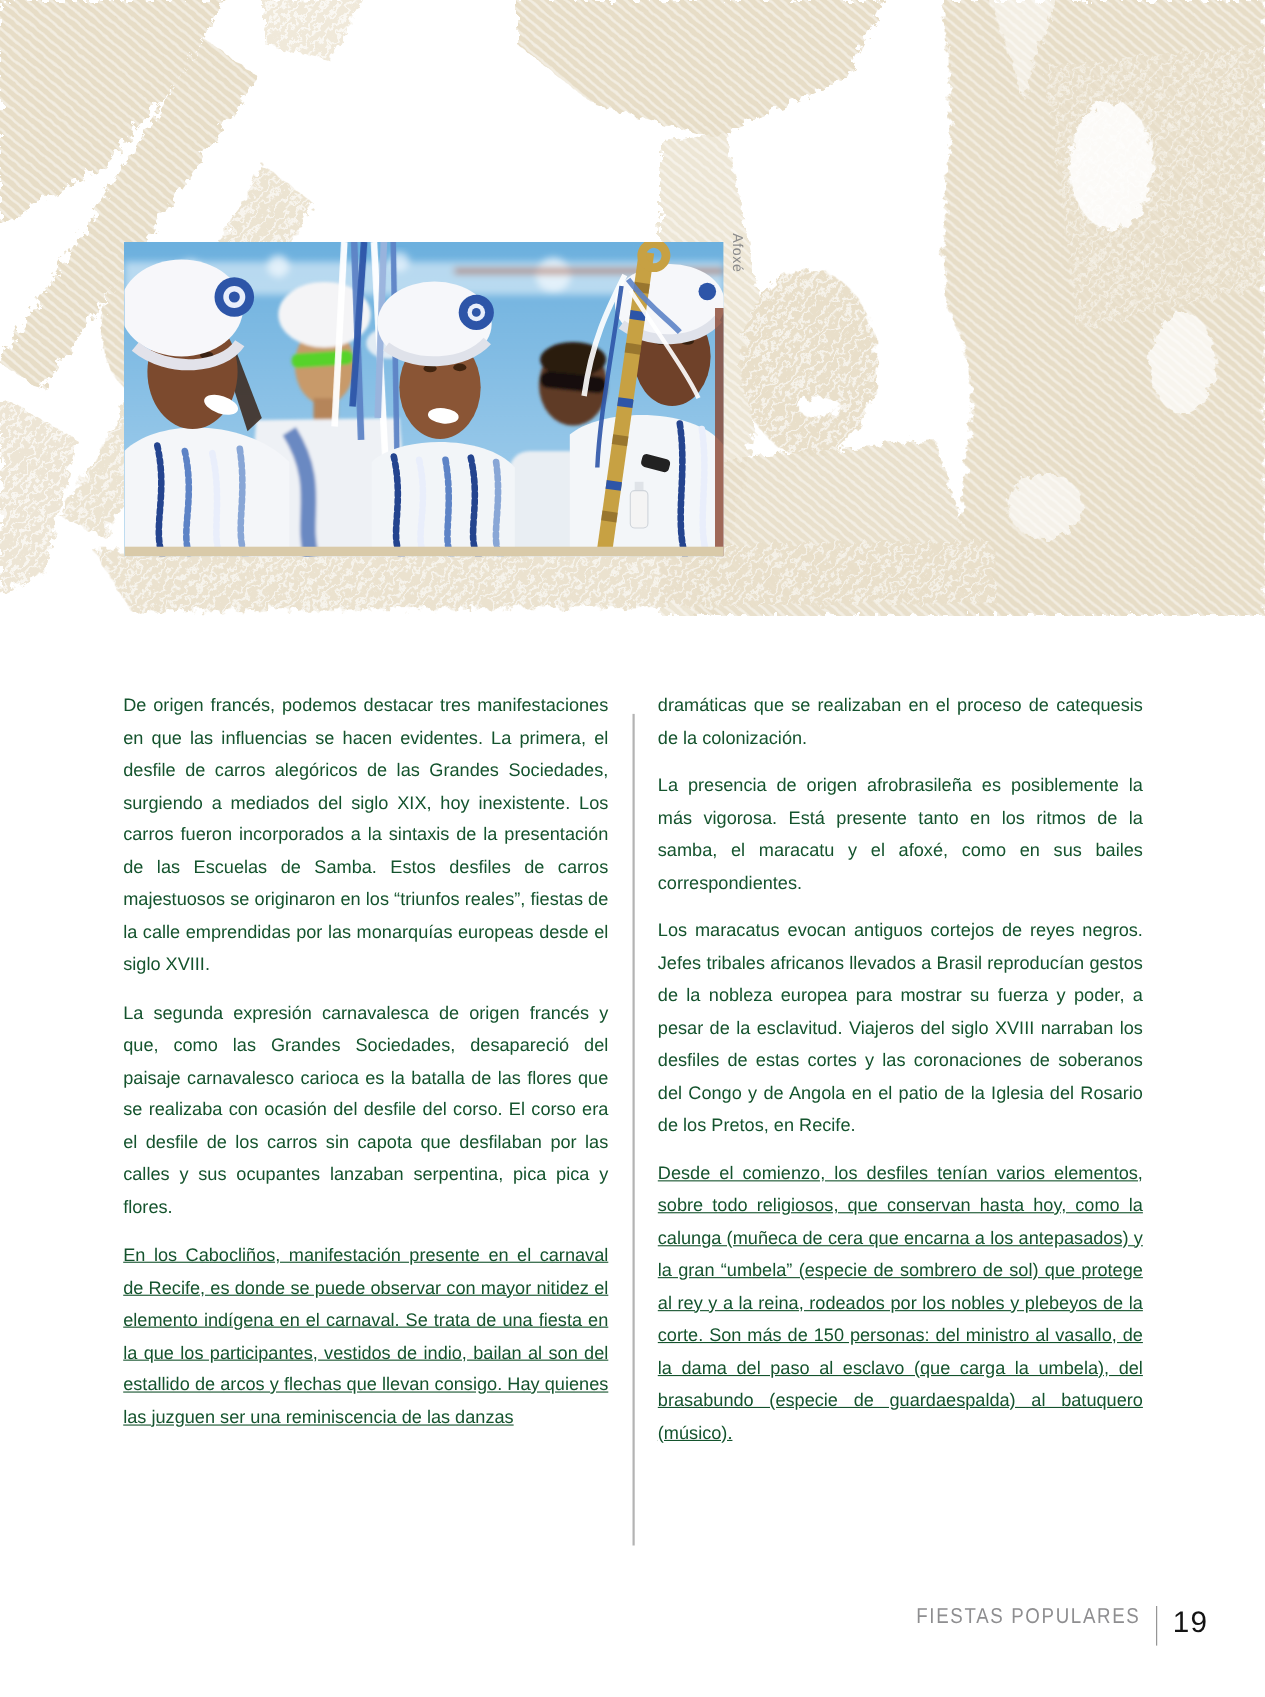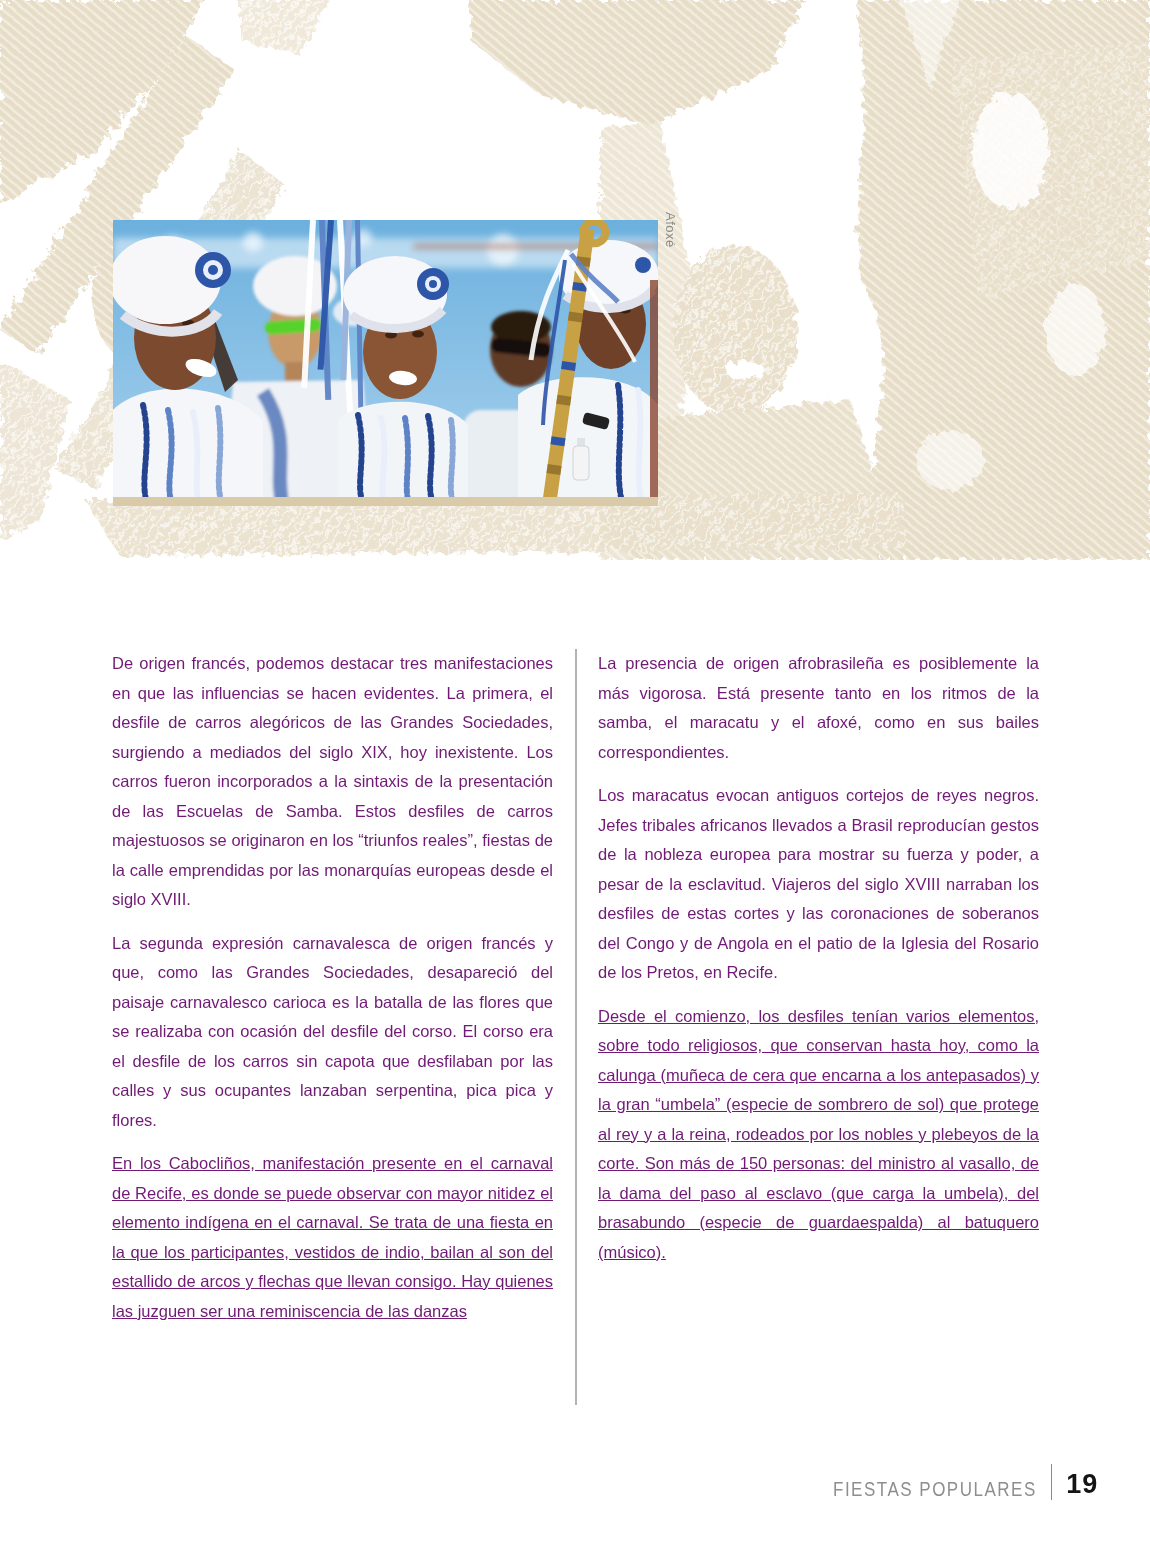--- a/index.html
+++ b/index.html
@@ -15,44 +15,44 @@
     position:absolute;left:113px;top:220px;width:545px;height:286px;
     margin:0;padding:0;overflow:hidden;
   }
   .photo svg{display:block;}
   .photo-caption{
     position:absolute;left:663px;top:212px;
     writing-mode:vertical-rl;
     font-size:13px;color:#8b8b8b;letter-spacing:.5px;
   }
   .col{
-    position:absolute;top:649px;width:441px;
-    color:#701a75;
+    position:absolute;top:627px;width:441px;
+    color:#14532d;
     font-size:16.5px;line-height:29.5px;
     text-align:justify;
   }
   .col-left{left:112px;}
   .col-right{left:598px;}
   .col p{margin:0 0 14px 0;}
   .col p:last-child{margin-bottom:0;text-decoration:underline;}
   .col-divider{
     position:absolute;left:575px;top:649px;
     width:1.5px;height:756px;background:#b3b3b3;
   }
   .footer{
     position:absolute;left:833px;top:1460px;
-    display:flex;align-items:flex-end;gap:14px;height:40px;
+    display:flex;align-items:flex-start;gap:14px;height:40px;
   }
   .footer-title{
     font-size:17px;color:#8e8e90;letter-spacing:1.5px;
     transform:scaleY(1.15);
   }
   .footer-divider{width:1.5px;height:36px;background:#8a8a8a;}
   .page-number{
-    font-size:27px;color:#141414;font-weight:700;letter-spacing:1px;
+    font-size:27px;color:#141414;font-weight:400;letter-spacing:1px;
   }
 </style>
 </head>
 <body>
 
 <div class="page">
 
   <div class="bg-art">
     <svg width="1150" height="560" viewBox="0 0 1150 560" aria-hidden="true">
       <defs>
@@ -208,20 +208,21 @@
 
   <div class="photo-caption">Afoxé</div>
 
   <div class="col col-left">
       <p>De origen francés, podemos destacar tres manifestaciones en que las influencias se hacen evidentes. La primera, el desfile de carros alegóricos de las Grandes Sociedades, surgiendo a mediados del siglo XIX, hoy inexistente. Los carros fueron incorporados a la sintaxis de la presentación de las Escuelas de Samba. Estos desfiles de carros majestuosos se originaron en los “triunfos reales”, fiestas de la calle emprendidas por las monarquías europeas desde el siglo XVIII.</p>
       <p>La segunda expresión carnavalesca de origen francés y que, como las Grandes Sociedades, desapareció del paisaje carnavalesco carioca es la batalla de las flores que se realizaba con ocasión del desfile del corso. El corso era el desfile de los carros sin capota que desfilaban por las calles y sus ocupantes lanzaban serpentina, pica pica y flores.</p>
       <p>En los Cabocliños, manifestación presente en el carnaval de Recife, es donde se puede observar con mayor nitidez el elemento indígena en el carnaval. Se trata de una fiesta en la que los participantes, vestidos de indio, bailan al son del estallido de arcos y flechas que llevan consigo. Hay quienes las juzguen ser una reminiscencia de las danzas</p>
     </div>
   <div class="col-divider"></div>
   <div class="col col-right">
+      <p>dramáticas que se realizaban en el proceso de catequesis de la colonización.</p>
       <p>La presencia de origen afrobrasileña es posiblemente la más vigorosa. Está presente tanto en los ritmos de la samba, el maracatu y el afoxé, como en sus bailes correspondientes.</p>
       <p>Los maracatus evocan antiguos cortejos de reyes negros. Jefes tribales africanos llevados a Brasil reproducían gestos de la nobleza europea para mostrar su fuerza y poder, a pesar de la esclavitud. Viajeros del siglo XVIII narraban los desfiles de estas cortes y las coronaciones de soberanos del Congo y de Angola en el patio de la Iglesia del Rosario de los Pretos, en Recife.</p>
       <p>Desde el comienzo, los desfiles tenían varios elementos, sobre todo religiosos, que conservan hasta hoy, como la calunga (muñeca de cera que encarna a los antepasados) y la gran “umbela” (especie de sombrero de sol) que protege al rey y a la reina, rodeados por los nobles y plebeyos de la corte. Son más de 150 personas: del ministro al vasallo, de la dama del paso al esclavo (que carga la umbela), del brasabundo (especie de guardaespalda) al batuquero (músico).</p>
     </div>
 
   <div class="footer">
     <span class="footer-title">FIESTAS POPULARES</span>
     <span class="footer-divider"></span>
     <span class="page-number">19</span>
   </div>

